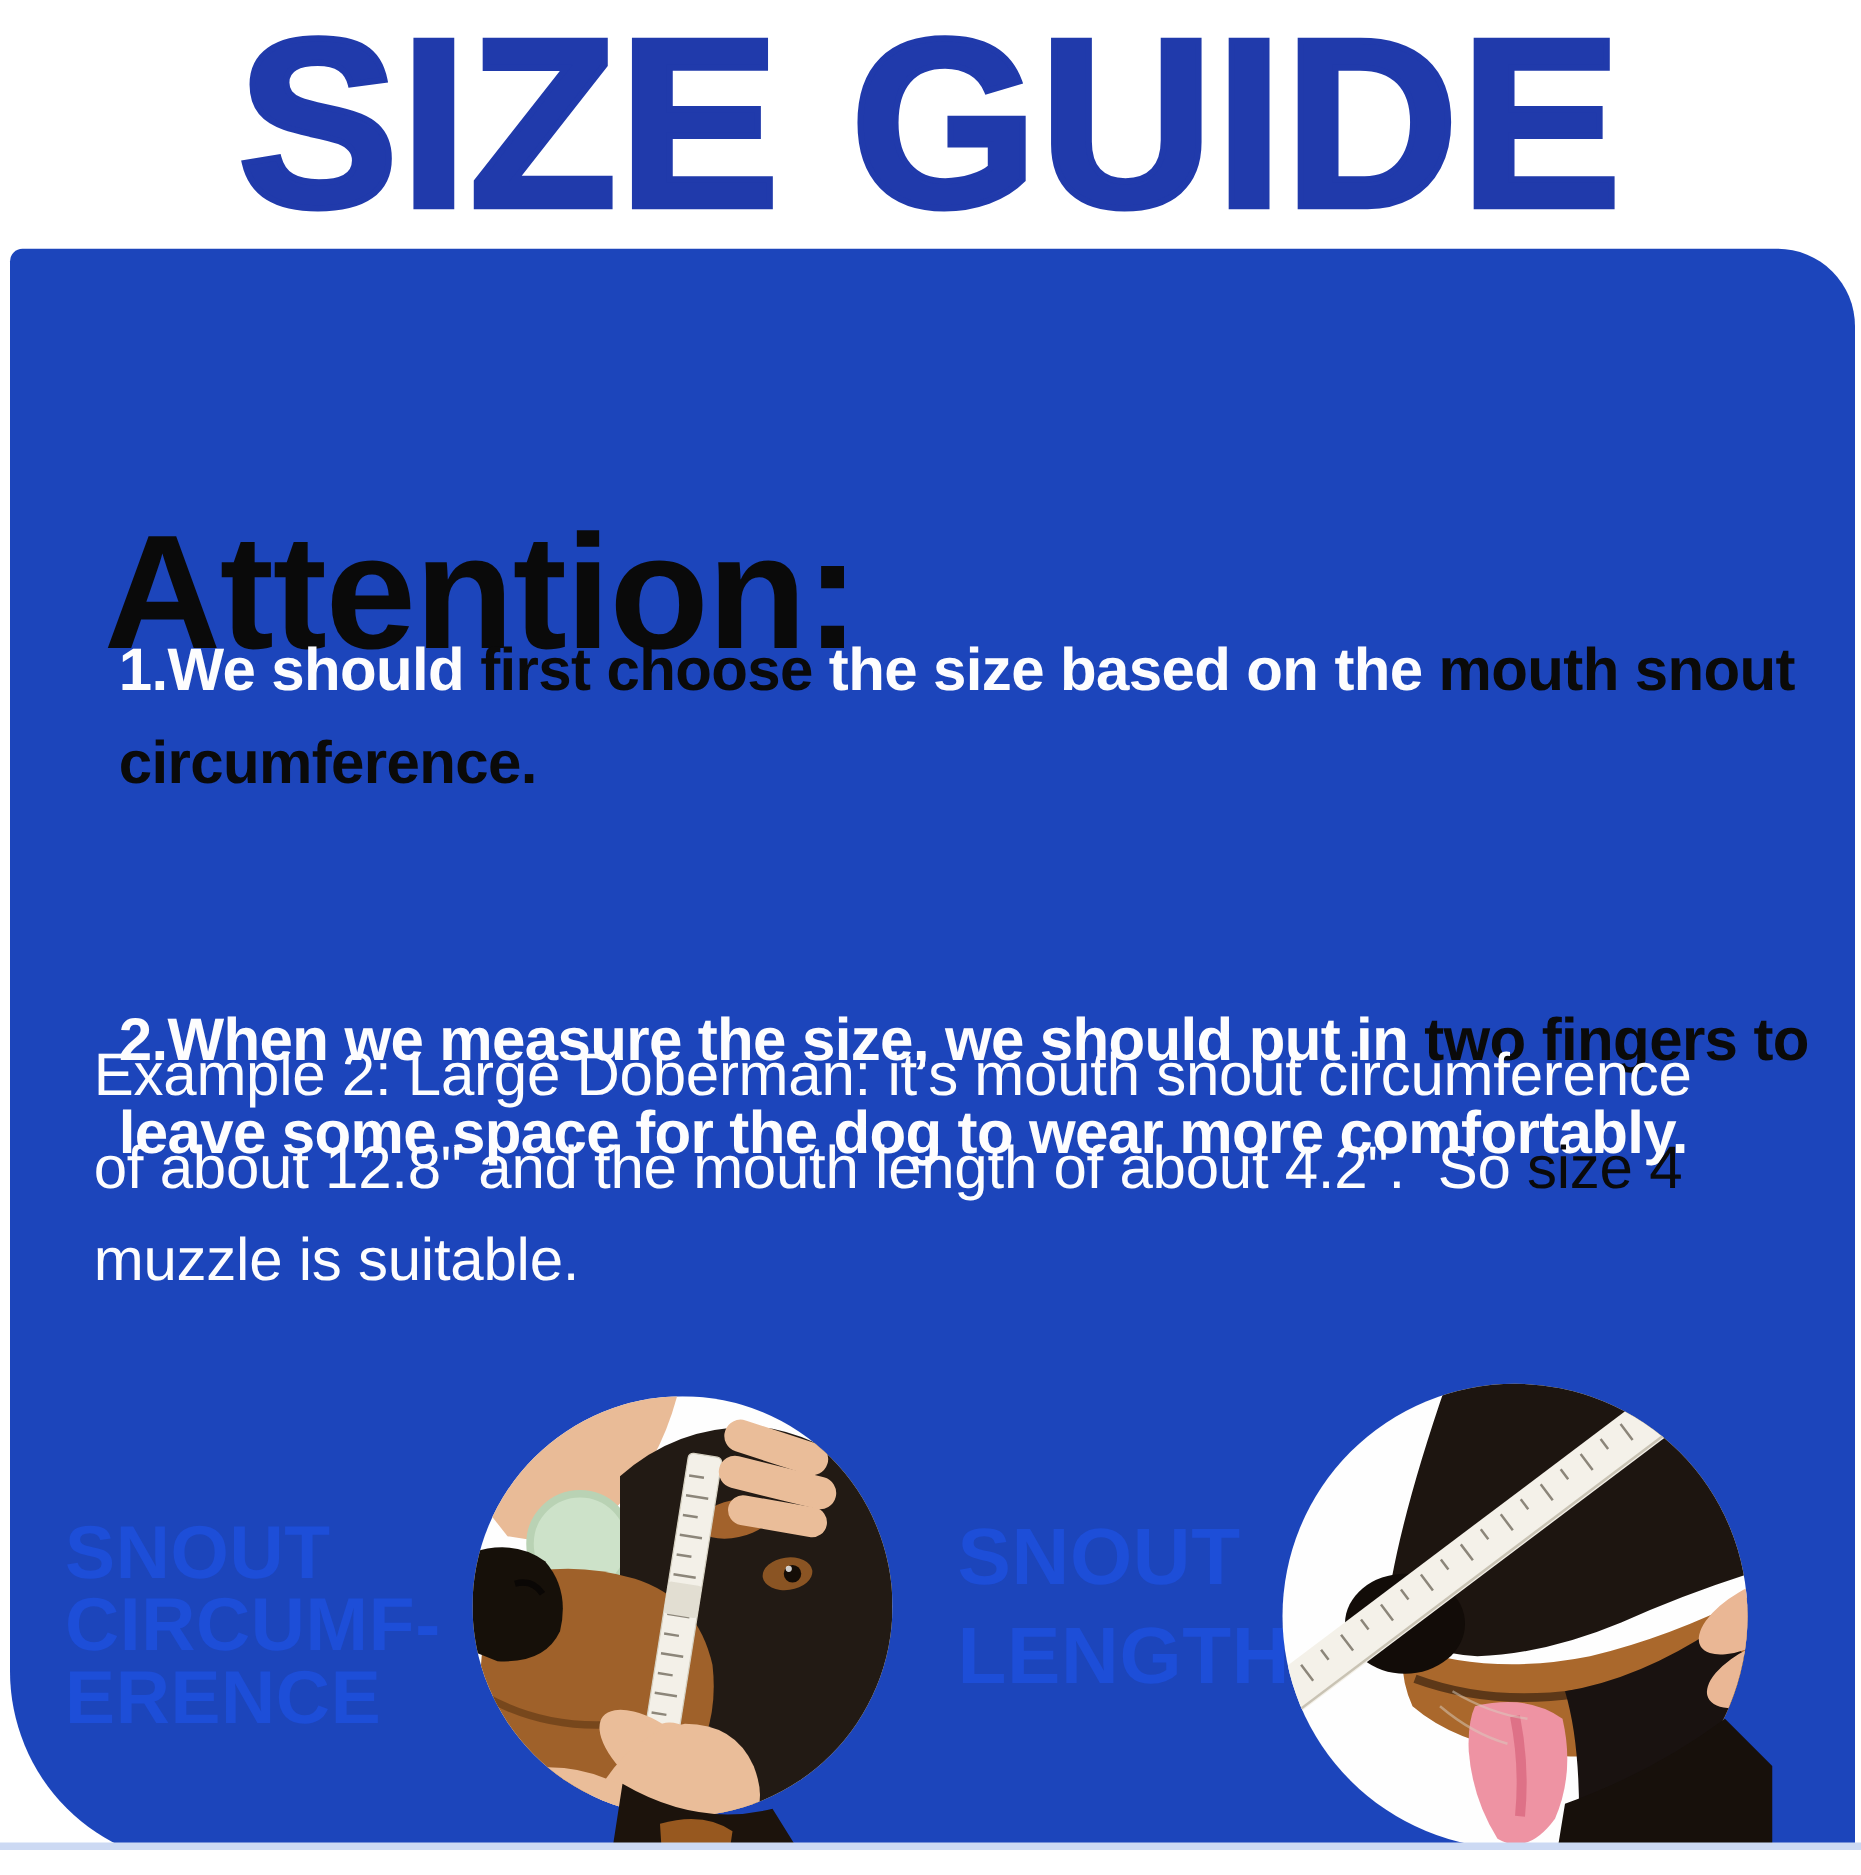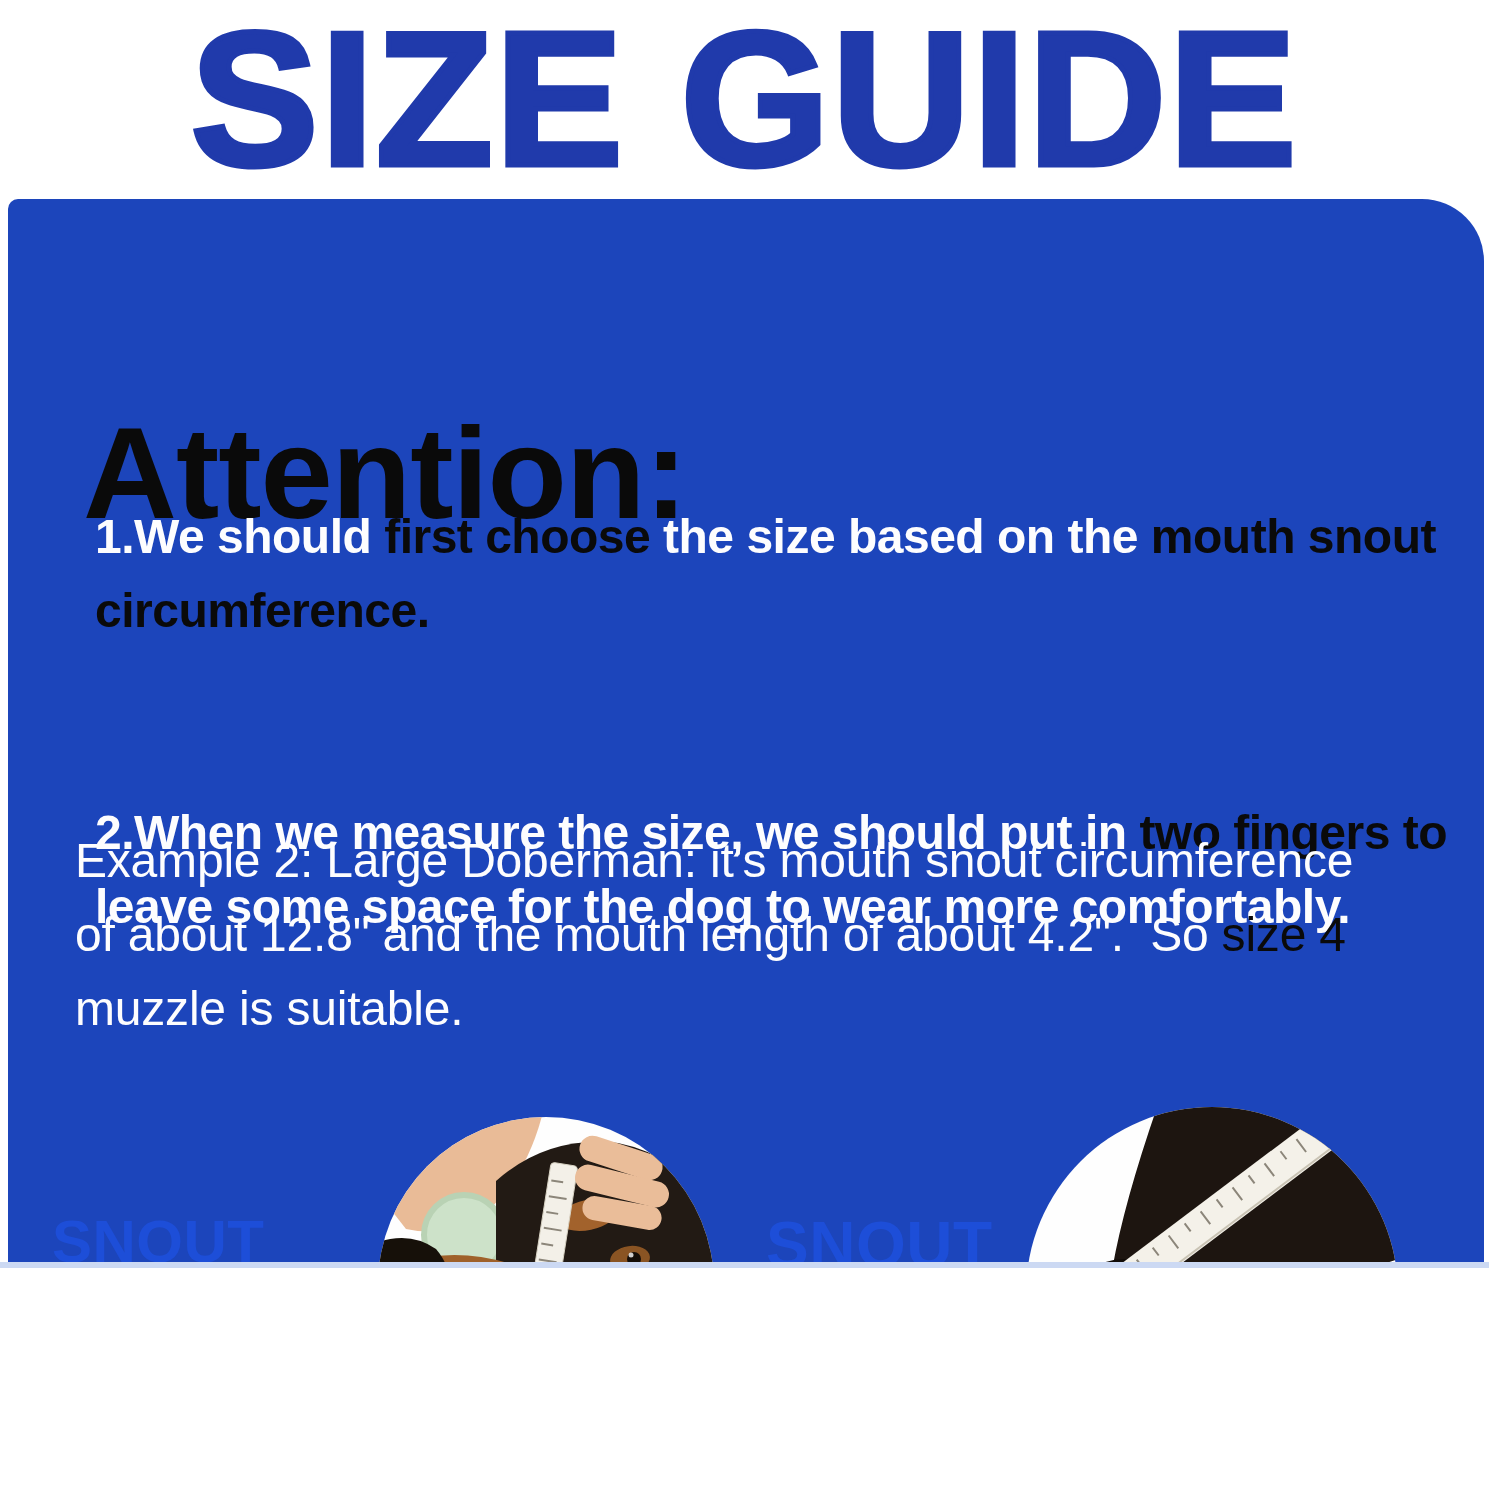--- a/index.html
+++ b/index.html
@@ -1,17 +1,17 @@
 <!DOCTYPE html>
 <html><head>
 <meta charset="utf-8">
 <style>
   html,body{margin:0;padding:0;background:#ffffff;}
   .page{
-    position:relative;width:1489px;height:1268px;background:#ffffff;overflow:hidden;
+    position:relative;width:1489px;height:1480px;background:#ffffff;overflow:hidden;
     font-family:"Liberation Sans","DejaVu Sans",sans-serif;
   }
   
   .title-band{
     position:absolute;left:0;top:0;width:100%;height:198px;
     display:flex;align-items:center;justify-content:center;
   }
   .title-text{
     font-size:192px;font-weight:bold;letter-spacing:2px;white-space:nowrap;
     color:#203aab;-webkit-text-stroke:5px #203aab;line-height:1;

